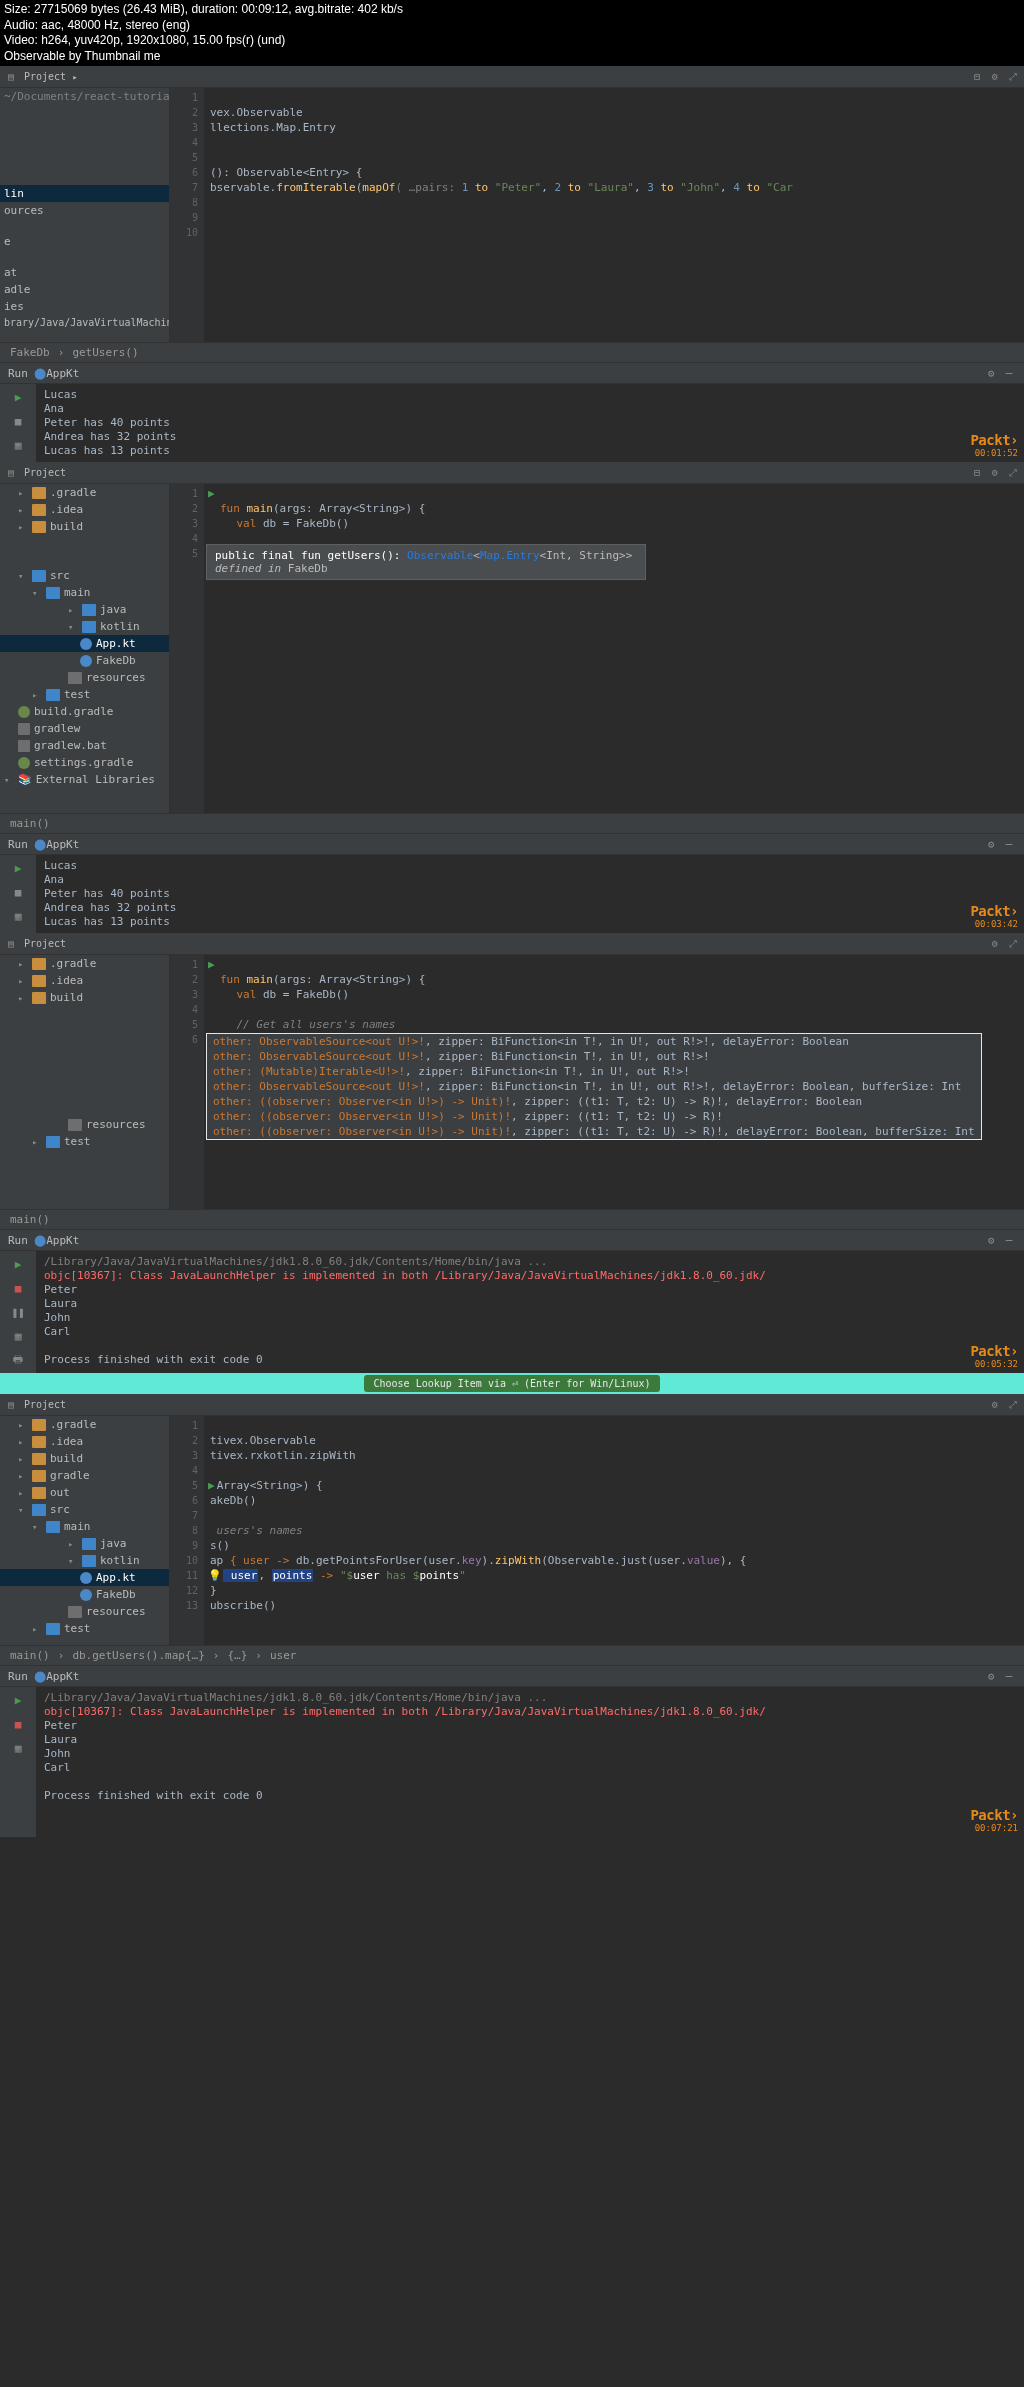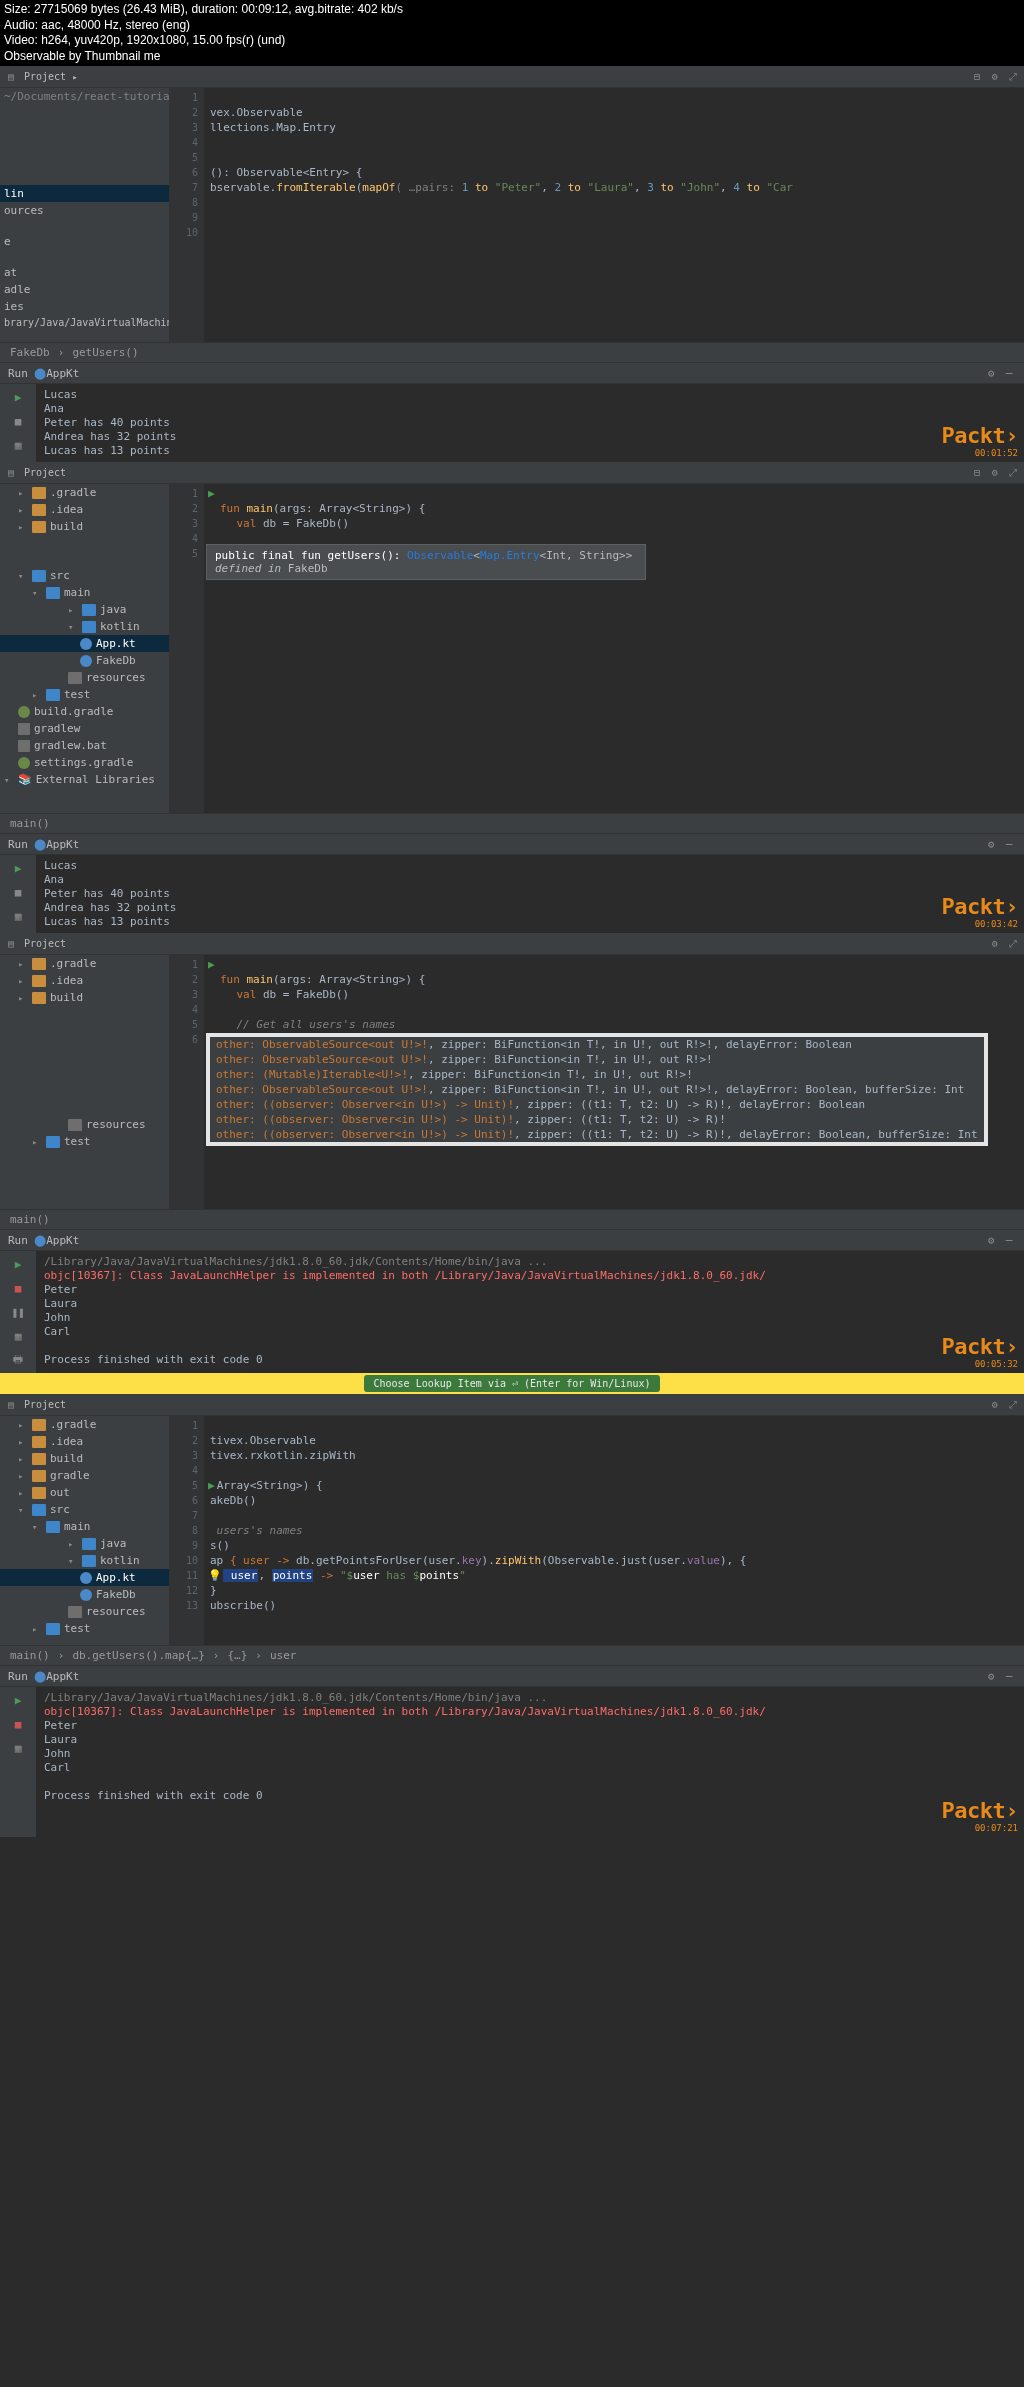--- a/index.html
+++ b/index.html
@@ -147,41 +147,41 @@
   white-space: pre;
 }
 .packt-badge {
   position: absolute;
   bottom: 4px;
   right: 6px;
   text-align: right;
 }
 .packt-logo {
   color: #e88a1a;
-  font-size: 22px;
+  font-size: 14px;
   font-weight: bold;
   letter-spacing: -0.5px;
 }
 .timestamp {
   color: #e88a1a;
   font-size: 9px;
 }
 .tooltip {
   position: absolute;
   background: #4a4d4f;
   border: 1px solid #5e6060;
   padding: 4px 8px;
   font-size: 11px;
   color: #bbb;
   z-index: 10;
 }
 .completion-popup {
   position: absolute;
   background: #3c3f41;
-  border: 4px solid #e5e5e5;
+  border: 1px solid #e5e5e5;
   font-size: 11px;
   z-index: 10;
   max-width: 800px;
 }
 .completion-popup .crow {
   padding: 1px 6px;
   white-space: nowrap;
   overflow: hidden;
 }
 .completion-popup .label { color: #cc7832; }
@@ -517,21 +517,21 @@
 Laura
 John
 Carl
 
 Process finished with exit code 0</span></div>
     <div class="packt-badge">
       <div class="packt-logo">Packt›</div>
       <div class="timestamp">00:05:32</div>
     </div>
   </div>
-  <div style="display:flex;justify-content:center;background:#fde047;padding:2px">
+  <div style="display:flex;justify-content:center;background:#5eead4;padding:2px">
     <div class="hint-bar">Choose Lookup Item via ⏎ (Enter for Win/Linux)</div>
   </div>
 
   <div class="toolbar-thin">
     <span class="icon-sq">▤</span>
     <span>Project</span>
     <span class="right">
         <span class="icon-sq">⚙</span>
         <span class="icon-sq">⤢</span>
       </span>

